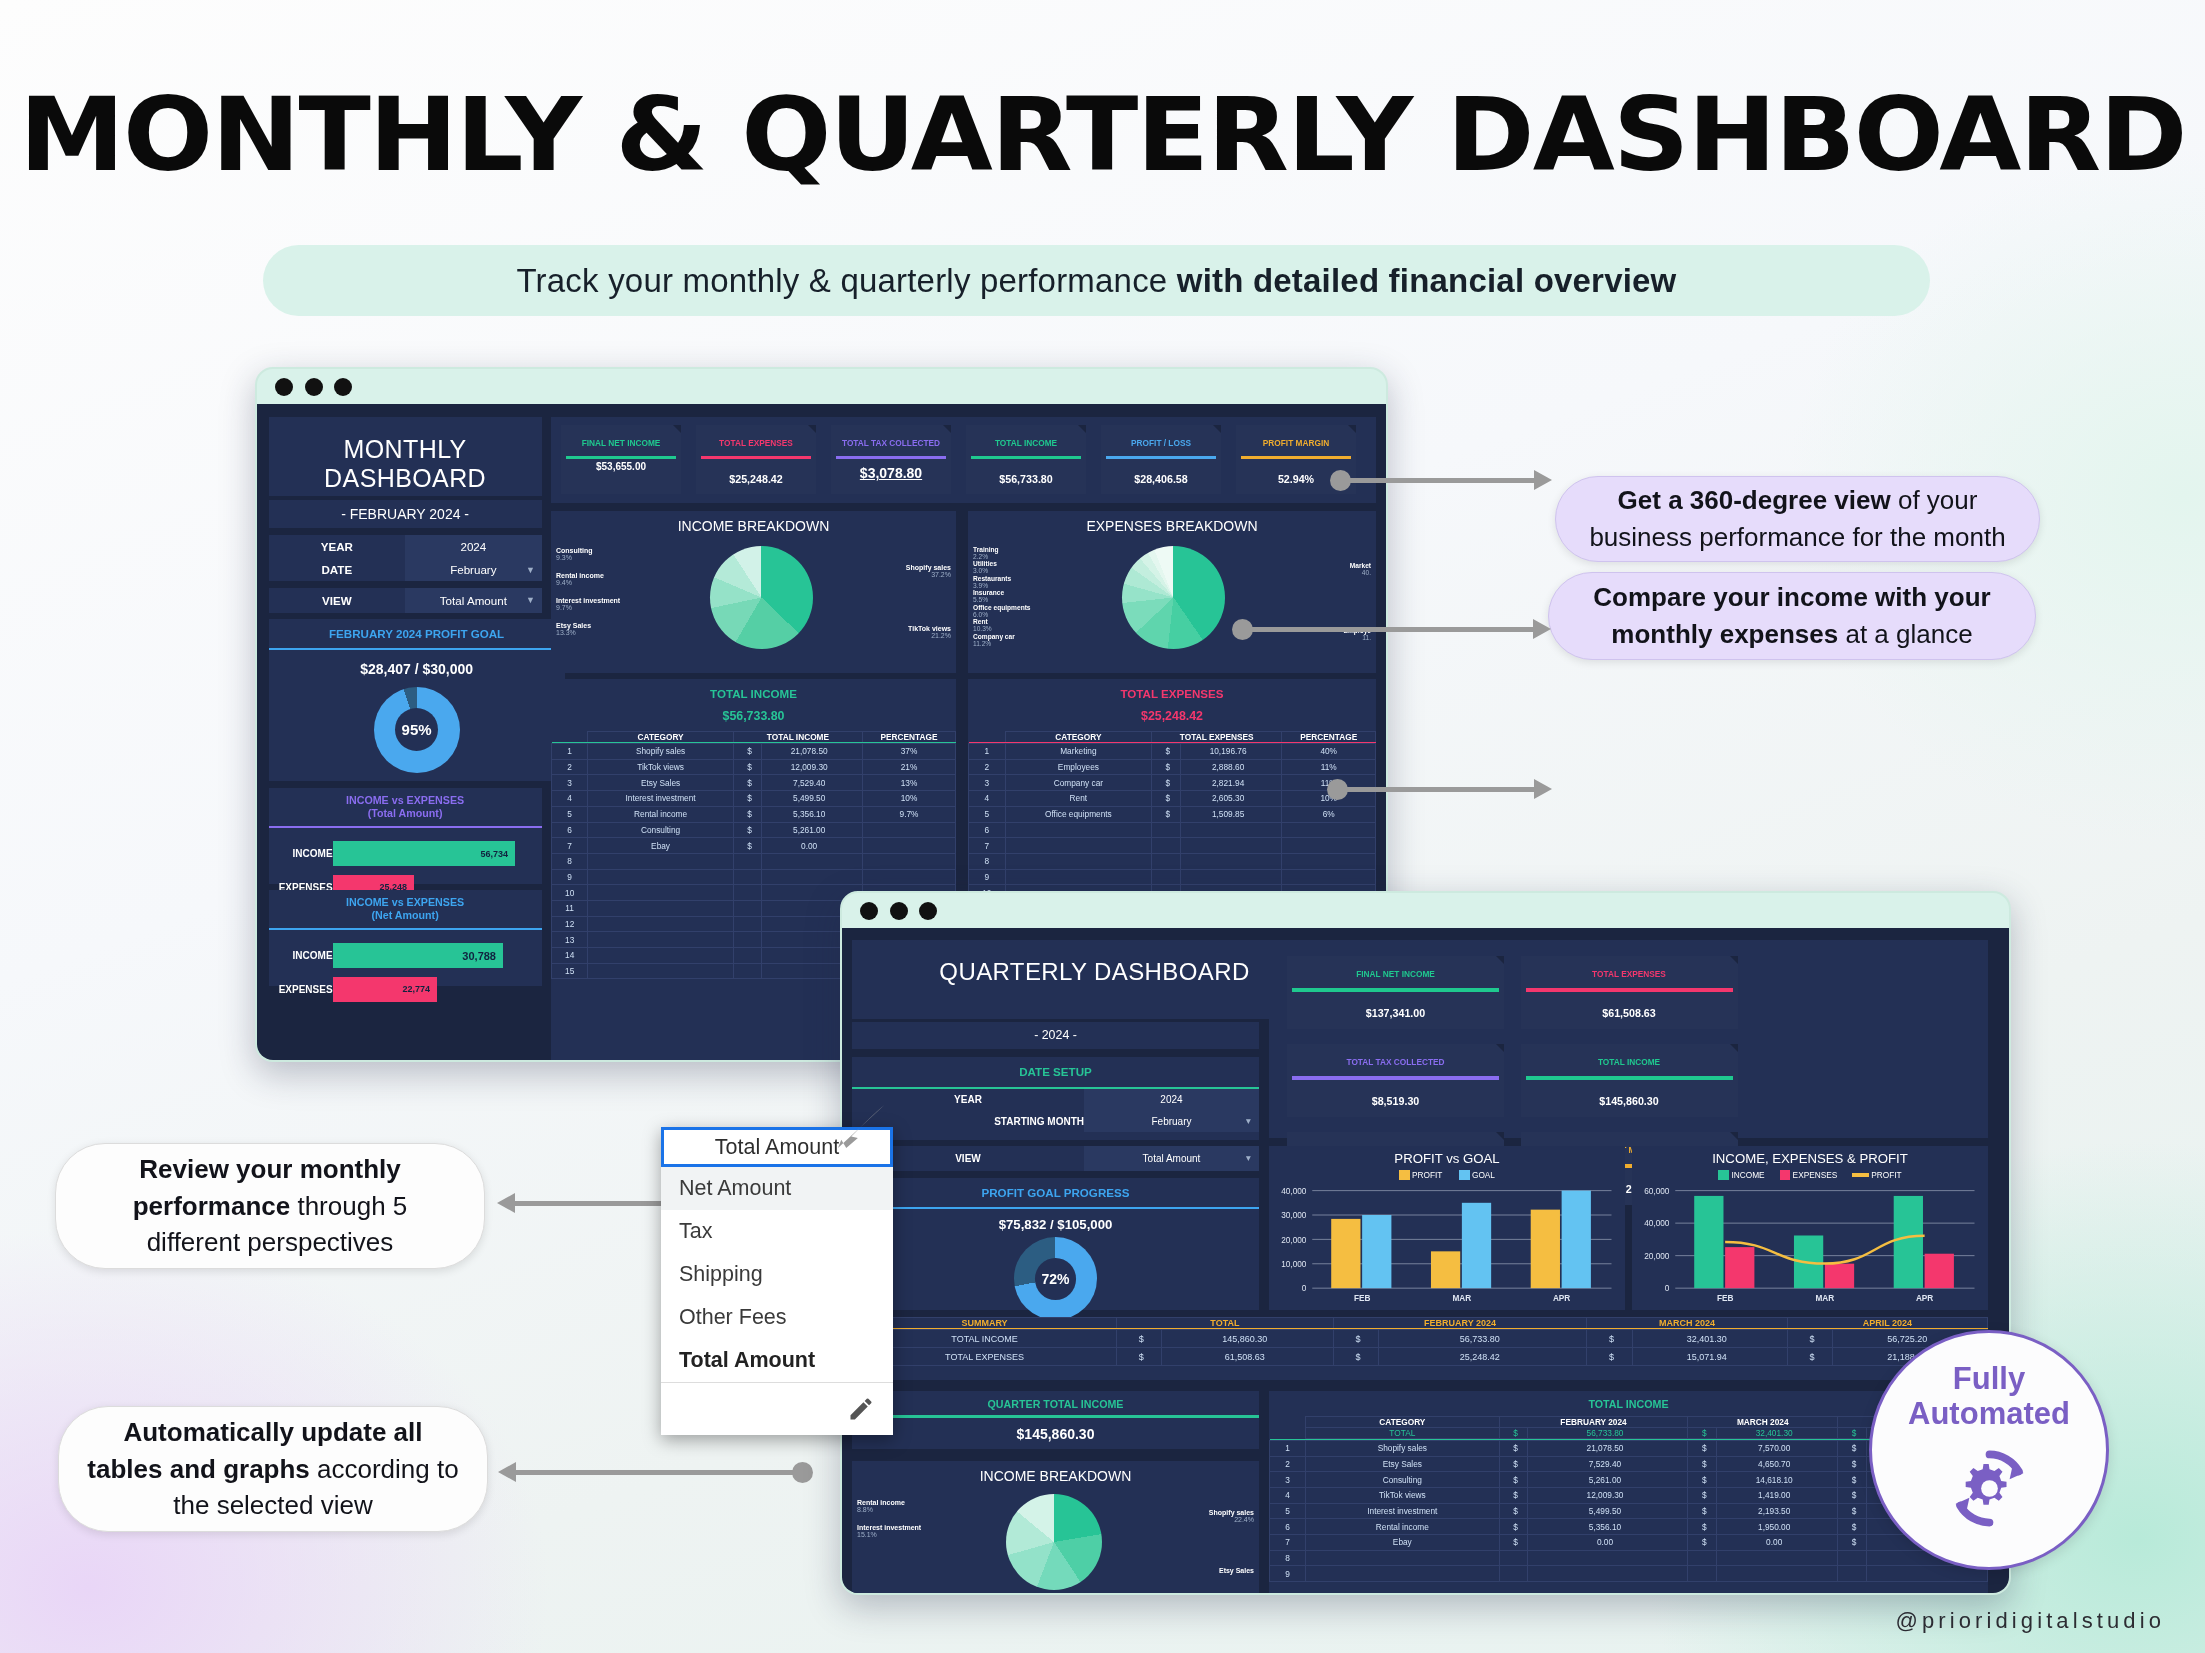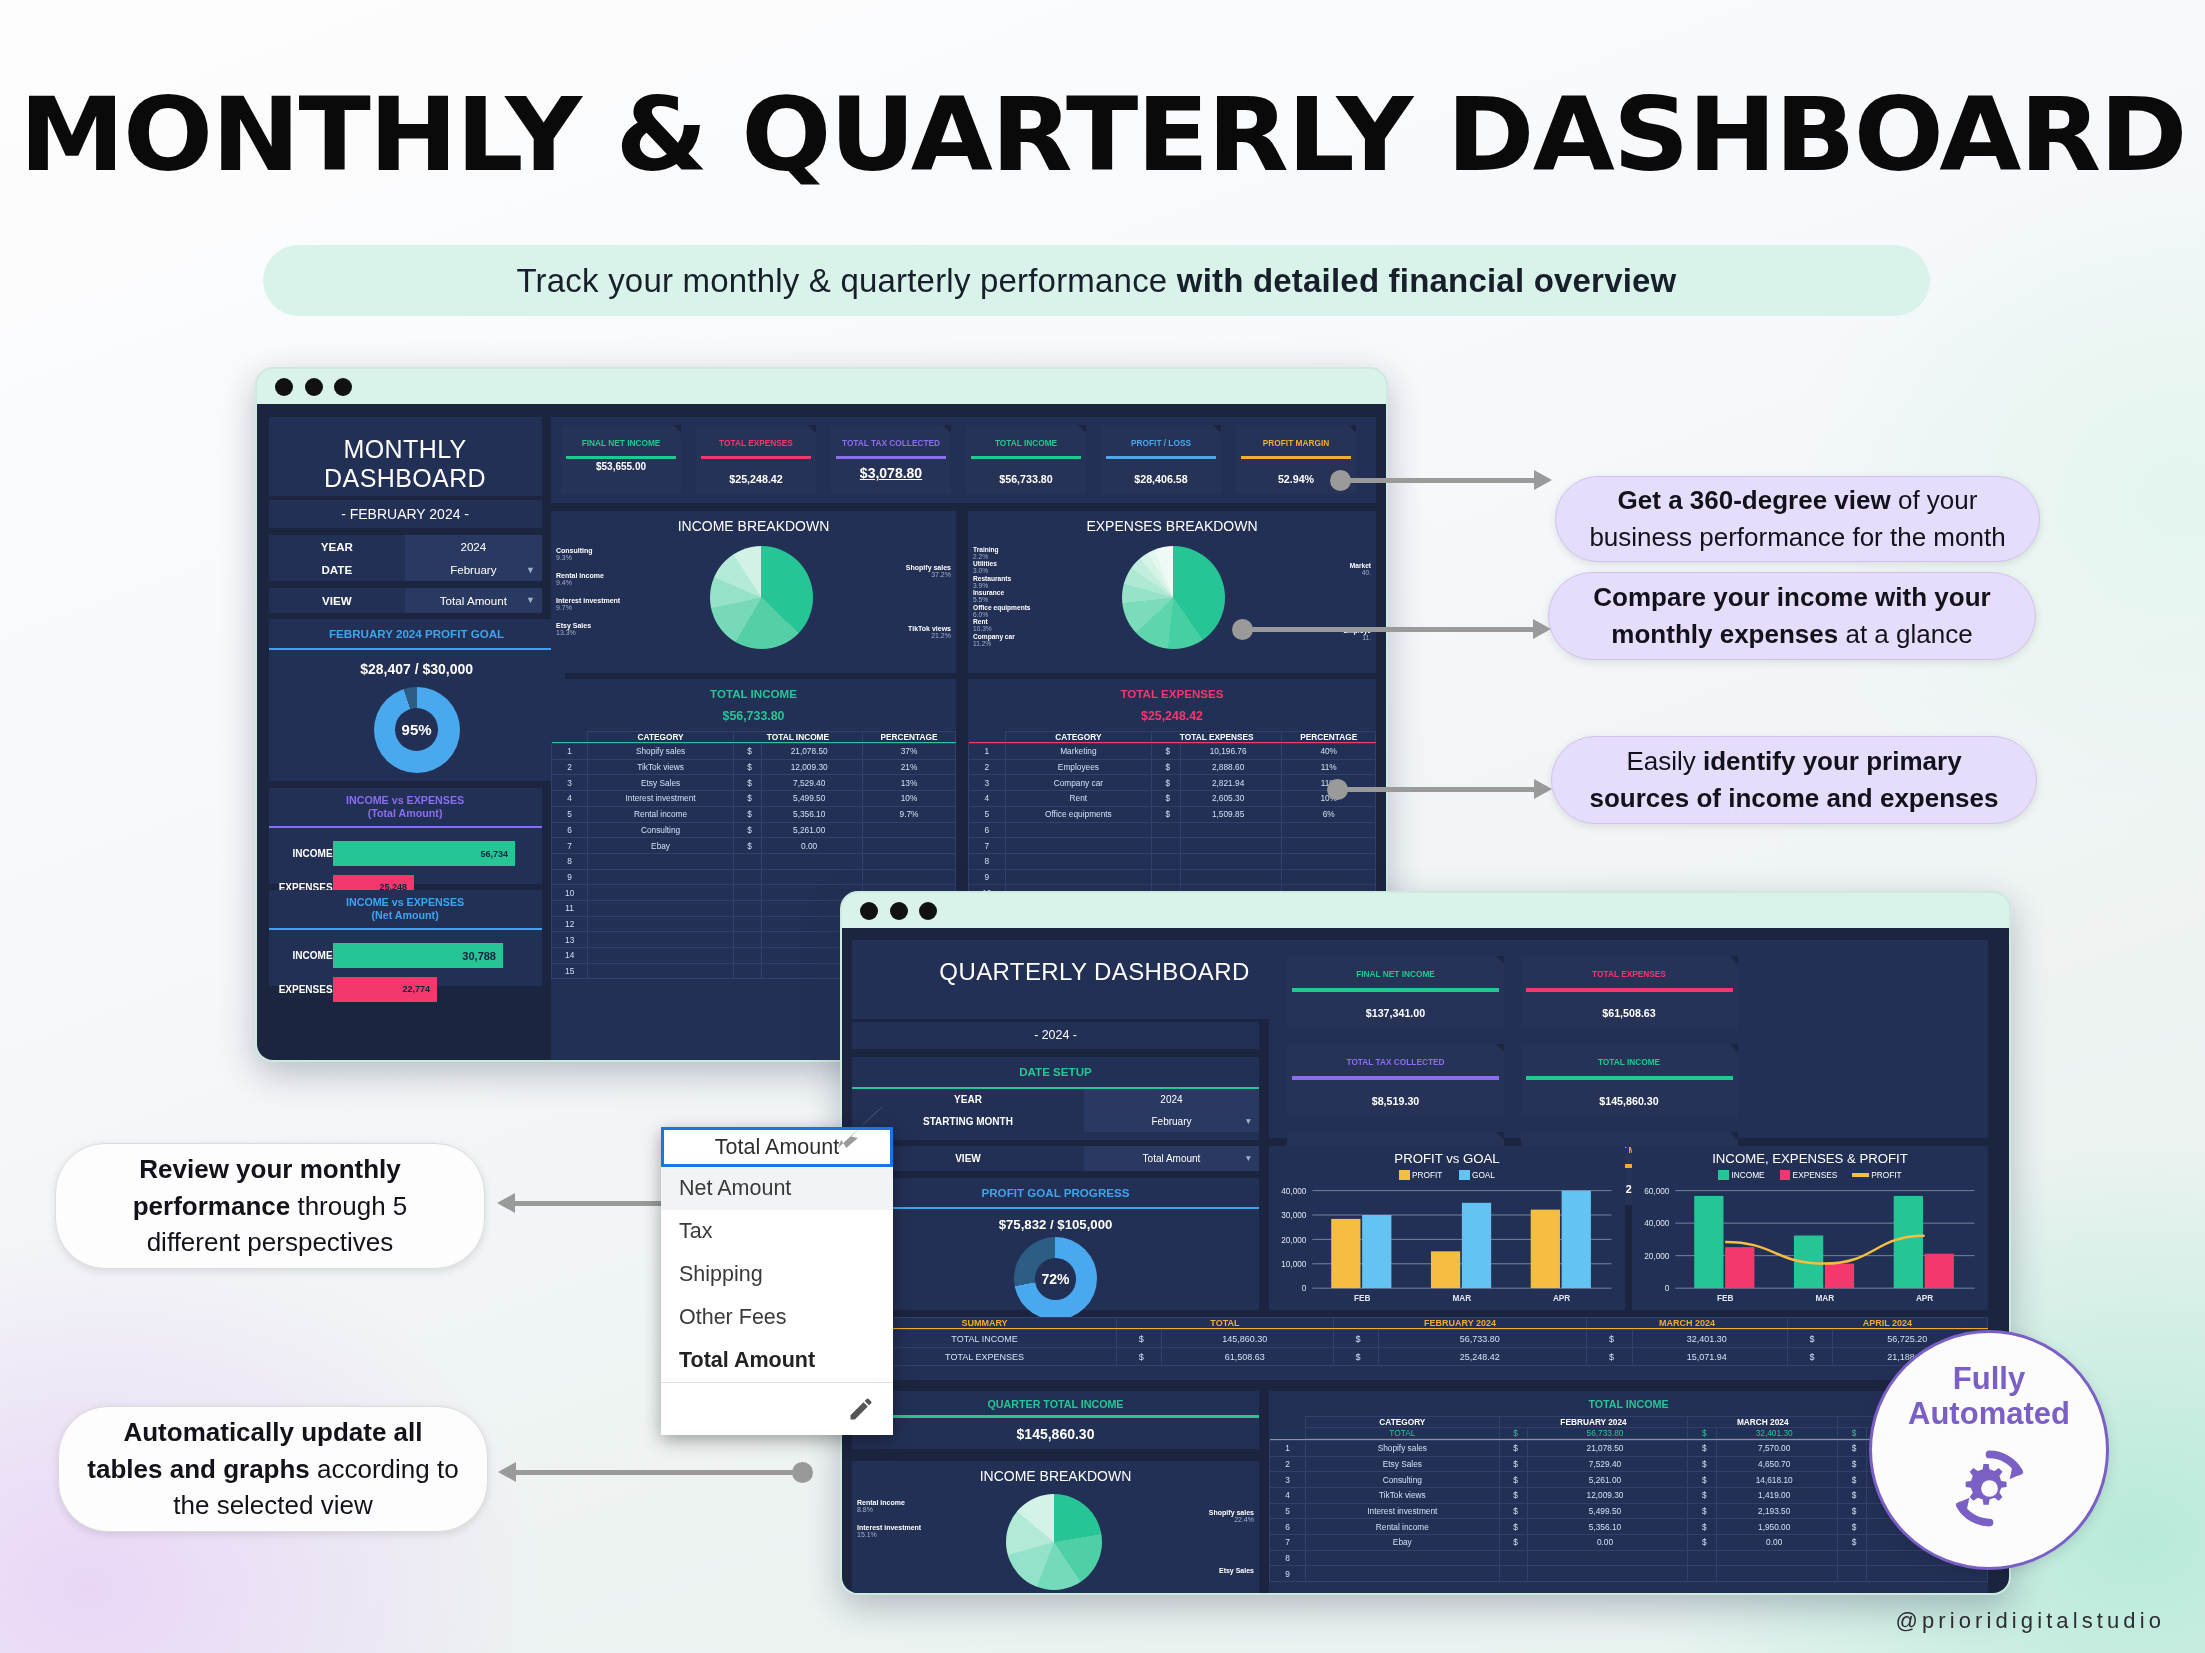--- a/index.html
+++ b/index.html
@@ -583,21 +583,21 @@
       </div>
 
       <div class="panel" style="left:10px; top:129px; width:407px; height:83px;">
         <div style="color:#27c496;font-size:11.6px;font-weight:700;text-align:center;padding-top:8.3px;">DATE SETUP</div>
         <div class="rule" style="background:#27c496;margin-top:8.3px;"></div>
         <div style="display:flex;height:21.5px;">
           <div style="width:57%;color:#fff;font-size:10px;font-weight:700;text-align:center;padding-top:5px;">YEAR</div>
           <div style="width:43%;color:#fff;font-size:10px;text-align:center;padding-top:5px;background:#2a3961;">2024</div>
         </div>
         <div style="display:flex;height:21.5px;">
-          <div style="width:57%;color:#fff;font-size:10px;font-weight:700;text-align:center;padding-top:5px;">STARTING MONTH</div>
+          <div style="width:57%;color:#fff;font-size:10px;font-weight:700;text-align:right;padding-top:5px;">STARTING MONTH</div>
           <div style="width:43%;color:#fff;font-size:10px;text-align:center;padding-top:5px;background:#2a3961;position:relative;">
             <span>February</span>
             <span style="position:absolute;right:6.6px;top:5.8px;color:#9fb0c9;font-size:8.3px;">▼</span>
           </div>
         </div>
       </div>
 
       <div class="panel" style="left:10px; top:218px; width:407px; height:25px;">
         <div style="display:flex;height:25px;">
           <div style="width:57%;color:#fff;font-size:10px;font-weight:700;text-align:center;padding-top:6.6px;">VIEW</div>
@@ -917,23 +917,20 @@
   <svg width="58" height="58" style="position:absolute;left:833px;top:1100px;z-index:45;" viewBox="0 0 70 70">
     <path d="M62 6 C50 16 36 30 22 44 L30 46 L16 58 L10 48 L6 58 Z" fill="#9a9a9a"></path>
   </svg>
 
   <div class="callout purple" id="callout-1" style="left:1555px; top:430px; width:485px; height:86px;margin-top:46px;">
       <span><b>Get a 360-degree view</b> of your business performance for the month</span>
     </div>
   <div class="callout purple" id="callout-2" style="left:1548px; top:572px; width:488px; height:88px;">
       <span><b>Compare your income with your monthly expenses</b> at a glance</span>
     </div>
-  <div class="callout purple" id="callout-3" style="left:1551px; top:736px; width:486px; height:88px;">
-      <span>Easily <b>identify your primary sources of income and expenses</b></span>
-    </div>
   <div class="callout white" id="callout-4" style="left:55px; top:1143px; width:430px; height:126px;">
       <span><b>Review your monthly performance</b> through 5 different perspectives</span>
     </div>
   <div class="callout white" id="callout-5" style="left:58px; top:1406px; width:430px; height:126px;">
       <span><b>Automatically update all tables and graphs</b> according to the selected view</span>
     </div>
 
   <div class="arrow right" style="left:1338px; top:478px; width:197px;">
     <span class="knob" style="left:-8.3px;"></span>
   </div>

